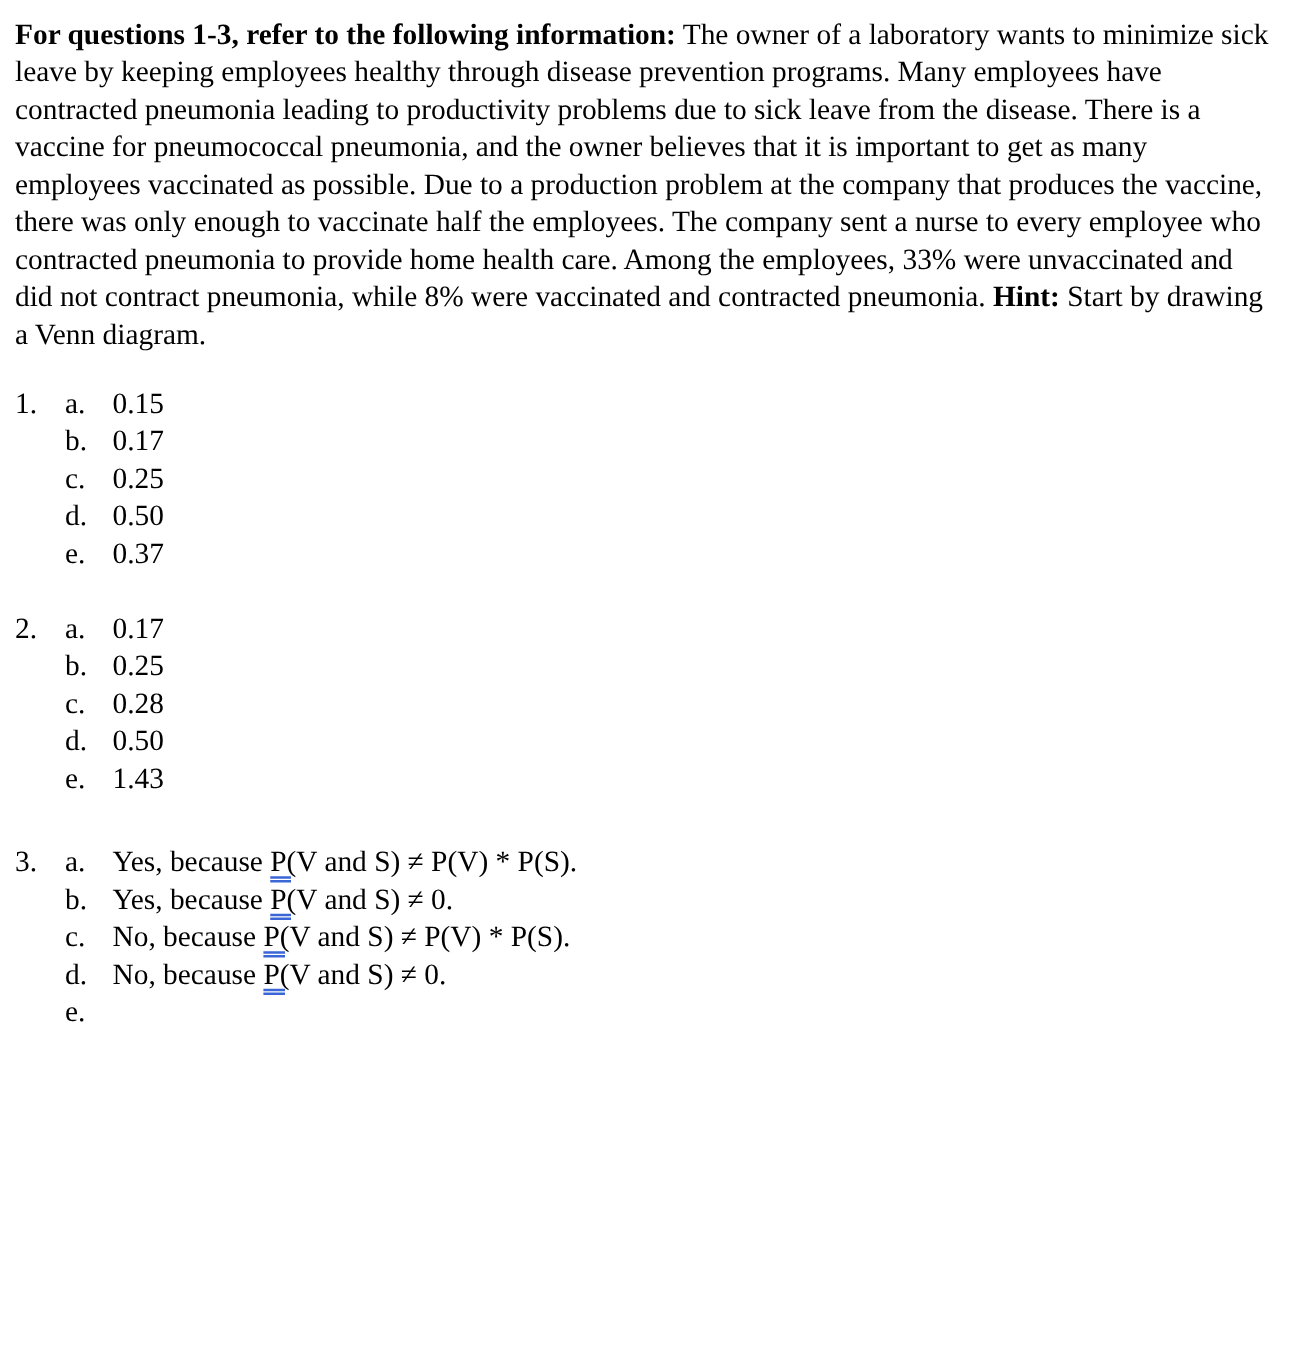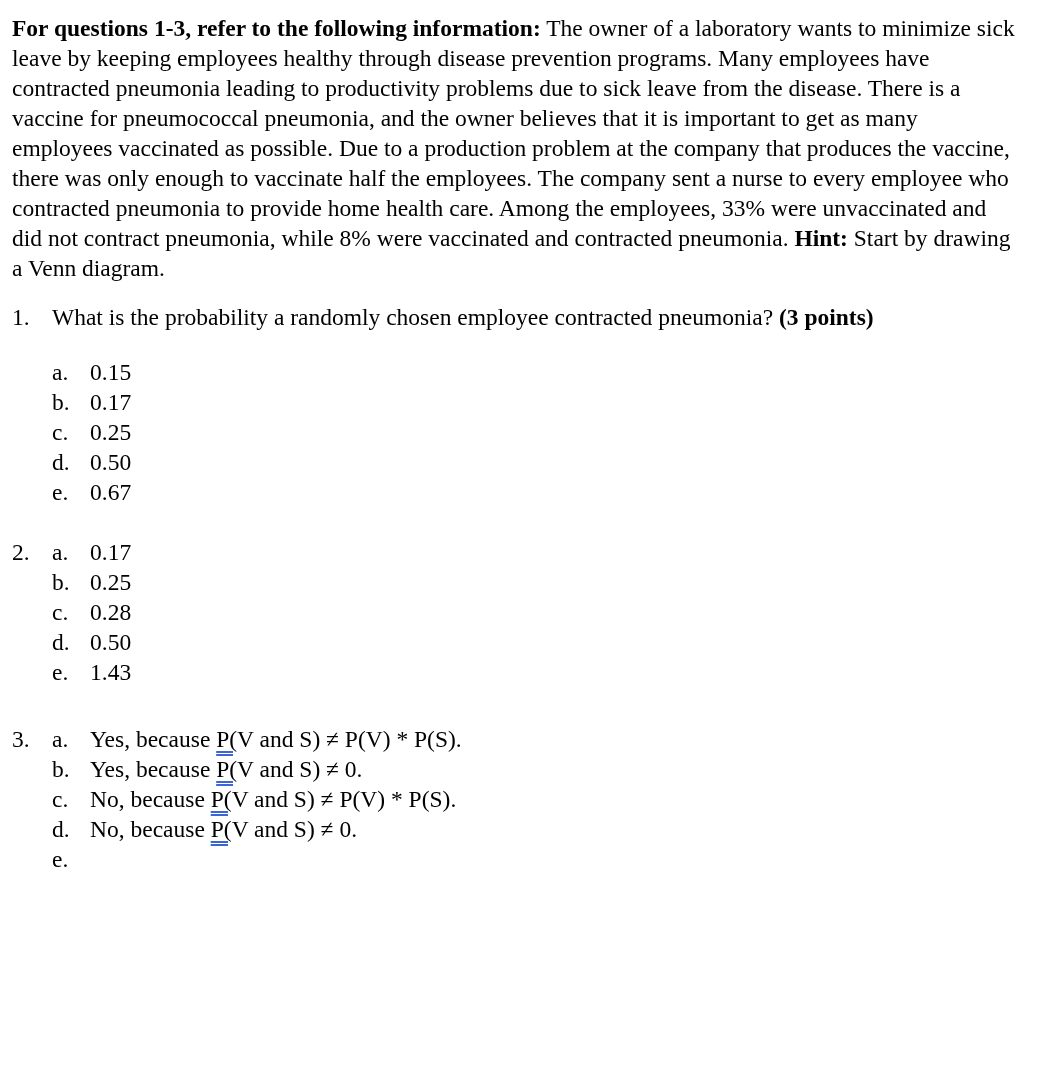--- a/index.html
+++ b/index.html
@@ -36,27 +36,26 @@
 </style>
 </head>
 <body>
 
 <div class="page">
 
   <p class="intro"><span class="b">For questions 1-3, refer to the following information:</span><span> The owner of a laboratory wants to minimize sick leave by keeping employees healthy through disease prevention programs. Many employees have contracted pneumonia leading to productivity problems due to sick leave from the disease. There is a vaccine for pneumococcal pneumonia, and the owner believes that it is important to get as many employees vaccinated as possible. Due to a production problem at the company that produces the vaccine, there was only enough to vaccinate half the employees. The company sent a nurse to every employee who contracted pneumonia to provide home health care. Among the employees, 33% were unvaccinated and did not contract pneumonia, while 8% were vaccinated and contracted pneumonia. </span><span class="b">Hint:</span><span> Start by drawing a Venn diagram.</span></p>
 
   <div class="question q1">
     <span class="q-num">1.</span>
-    <div class="q-text"><span>What is the probability a randomly chosen employee contracted pneumonia? </span><span class="b">(3 points)</span></div>
     <ul class="options">
       <li><span class="opt-letter">a.</span><span>0.15</span></li>
       <li><span class="opt-letter">b.</span><span>0.17</span></li>
       <li><span class="opt-letter">c.</span><span>0.25</span></li>
       <li><span class="opt-letter">d.</span><span>0.50</span></li>
-      <li><span class="opt-letter">e.</span><span>0.67</span></li>
+      <li><span class="opt-letter">e.</span><span>0.37</span></li>
     </ul>
   </div>
 
   <div class="question q2">
     <span class="q-num">2.</span>
     <ul class="options">
       <li><span class="opt-letter">a.</span><span>0.17</span></li>
       <li><span class="opt-letter">b.</span><span>0.25</span></li>
       <li><span class="opt-letter">c.</span><span>0.28</span></li>
       <li><span class="opt-letter">d.</span><span>0.50</span></li>

